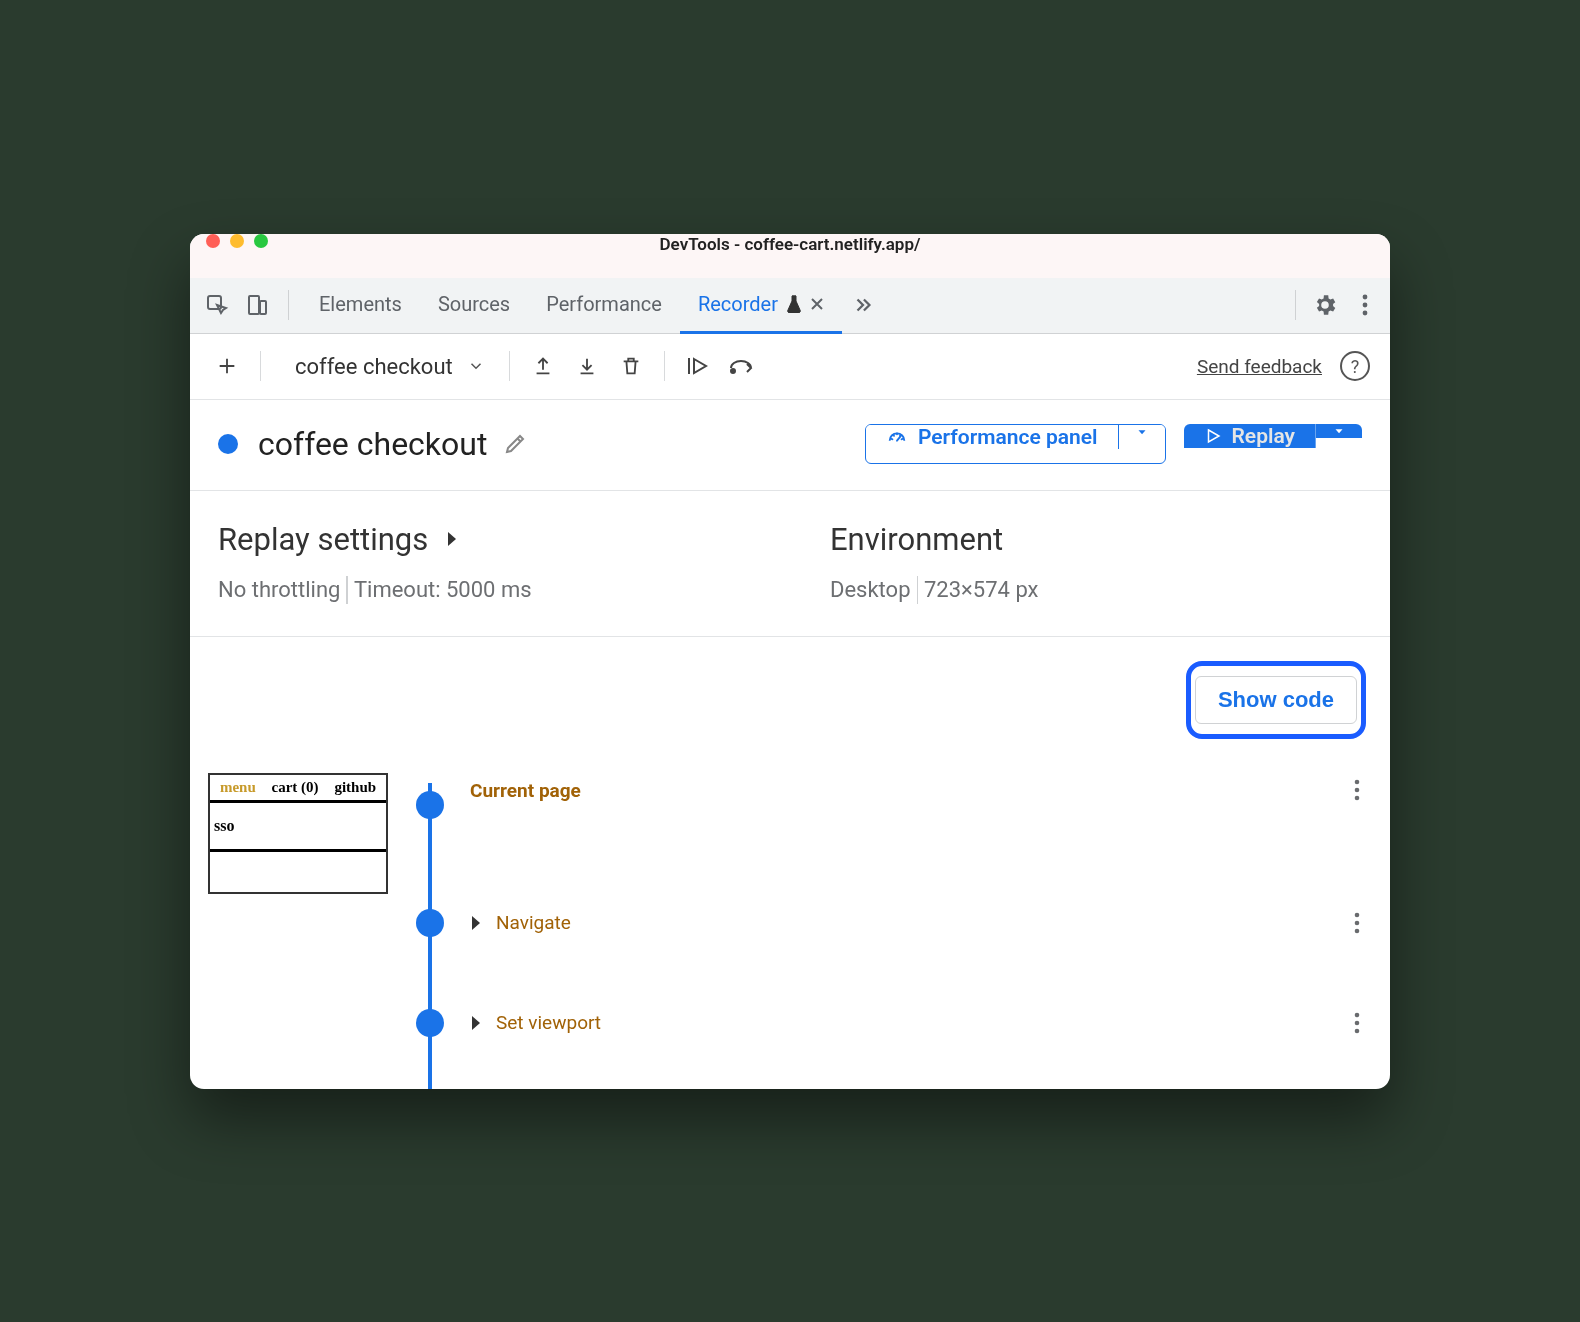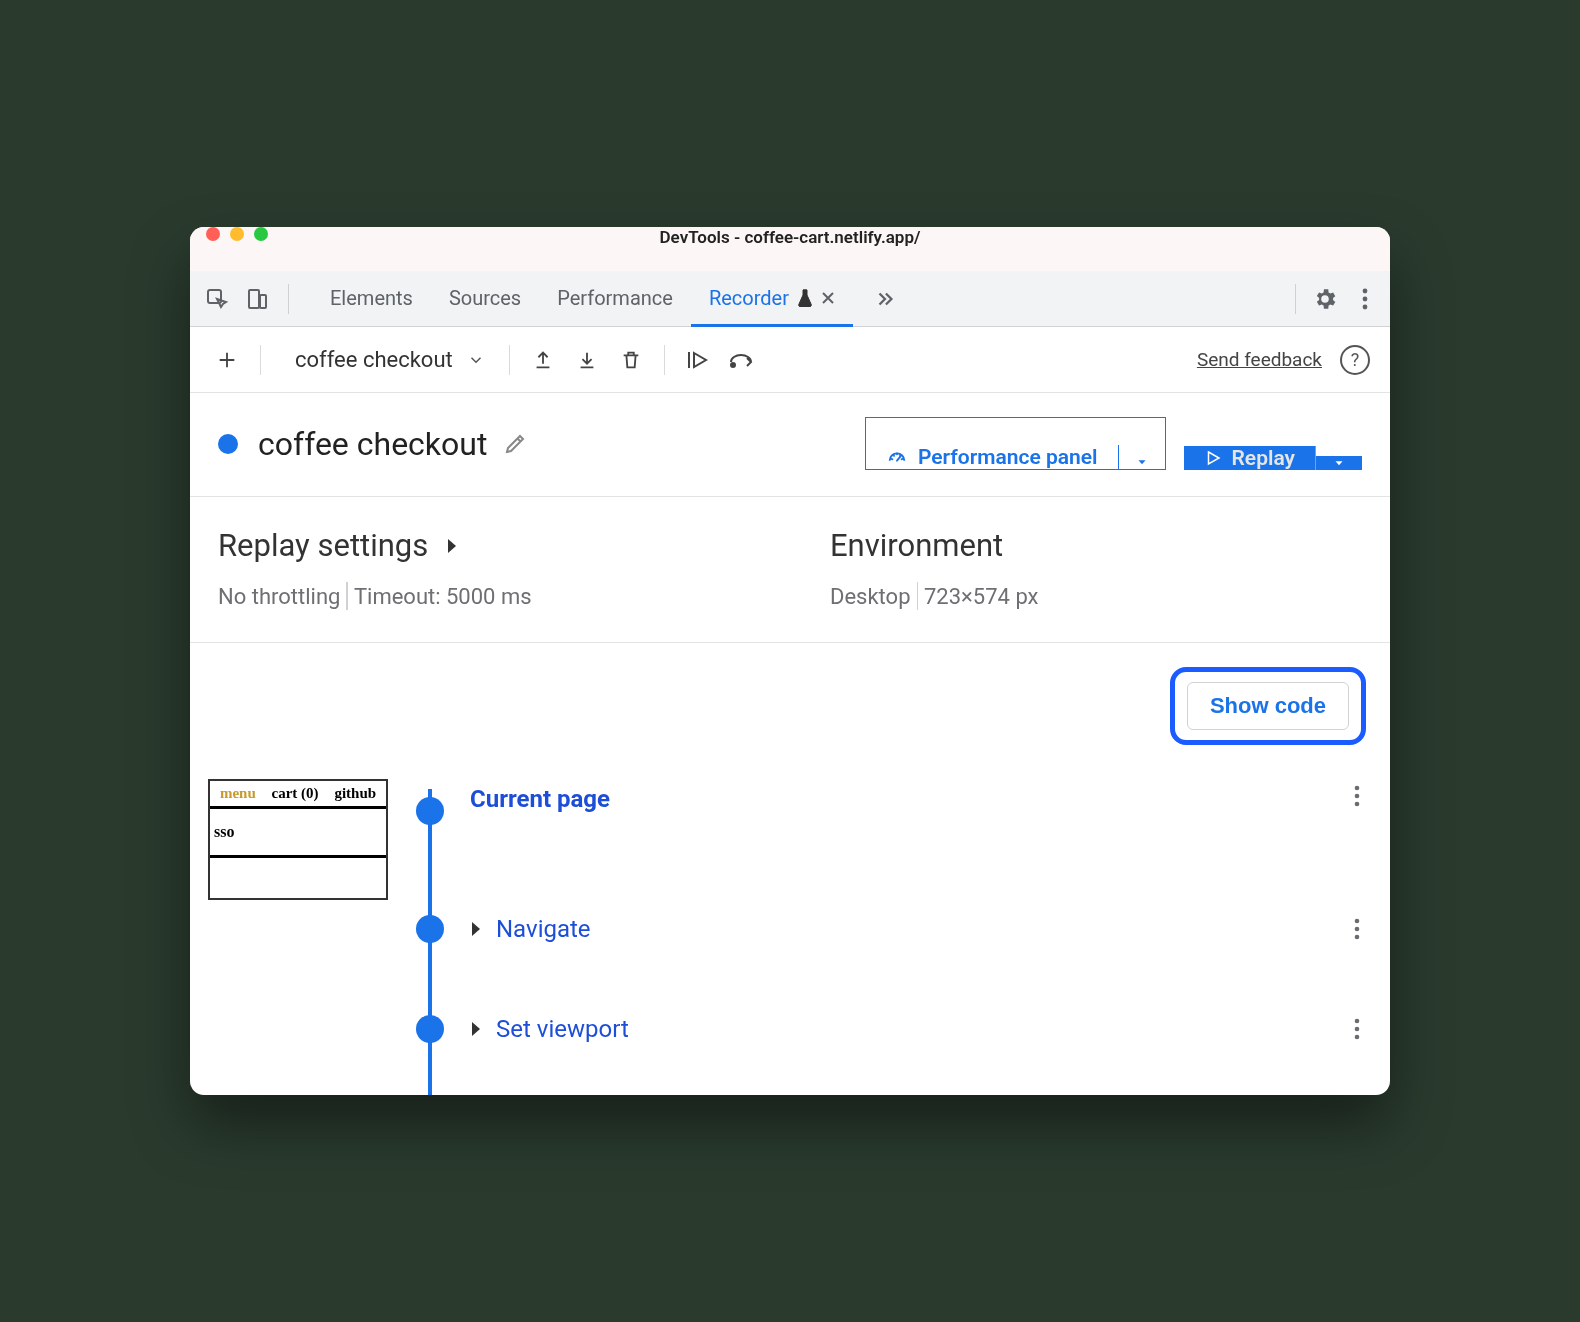--- a/index.html
+++ b/index.html
@@ -40,21 +40,20 @@
     color: #222;
     pointer-events: none;
   }
   .tabbar {
     height: 56px;
     background: #f1f3f4;
     border-bottom: 1px solid #d0d2d4;
     display: flex;
     align-items: center;
     padding: 0 8px 0 12px;
-    gap: 11px;
   }
   .tabbar-left { display:flex; align-items:center; gap: 10px; }
   .tabbar-icon { width: 30px; height: 30px; display:flex; align-items:center; justify-content:center; color:#5f6368; cursor:pointer; }
   .tabbar-sep { width:1px; height:30px; background:#cfd1d3; margin: 0 6px; }
   .tabs { display:flex; align-items:stretch; height:100%; margin-left: 6px; }
   .tab {
     display:flex; align-items:center; gap:8px;
     padding: 0 18px;
     font-size: 20px;
     color:#5f6368;
@@ -91,21 +90,21 @@
 
   .recording-header {
     padding: 24px 28px 26px;
     display:flex; align-items:center;
     border-bottom: 1px solid #e2e4e6;
   }
   .rec-dot { width:20px; height:20px; border-radius:50%; background:#1a73e8; margin-right:20px; }
   .rec-title { font-size:32px; color:#222; margin-right:16px; }
   .edit-pencil { color:#888; cursor:pointer; }
   .header-right { margin-left:auto; display:flex; gap:18px; }
-  .split-btn { display:flex; align-items:flex-end; border-radius:0; overflow:hidden; height:53px; }
+  .split-btn { display:flex; align-items:flex-start; border-radius:6px; overflow:hidden; height:40px; }
   .split-btn.outline { border:1.5px solid #1a73e8; }
   .split-btn.outline .main { background:#fff; color:#1a73e8; border-right:1.5px solid #1a73e8; }
   .split-btn.outline .caret { background:#fff; color:#1a73e8; }
   .split-btn.solid .main { background:#1a73e8; color:#e5e5e5; border-right:1px solid rgba(255,255,255,0.35); }
   .split-btn.solid .caret { background:#1a73e8; color:#fff; }
   .split-btn .main { display:flex; align-items:center; gap:10px; padding:0 20px; font-size:21px; font-weight:600; cursor:pointer; }
   .split-btn .caret { width:46px; display:flex; align-items:center; justify-content:center; cursor:pointer; }
 
   .settings-row {
     display:flex;
@@ -118,21 +117,21 @@
   .vsep { width:1.5px; height:28px; background:#cfd1d3; }
   .env-col { text-align:left; padding-left: 80px; }
 
   .showcode-row {
     display:flex; justify-content:flex-end;
     padding: 24px 24px 30px;
   }
   .showcode-wrap {
     border: 5px solid #1a5cff;
     border-radius: 16px;
-    padding: 10px 12px;
+    padding: 10px 4px;
   }
   .showcode-btn {
     border:1.5px solid #d0d2d4;
     border-radius:6px;
     padding: 10px 22px;
     font-size:22px;
     font-weight:600;
     color:#1a73e8;
     background:#fff;
     cursor:pointer;
@@ -171,21 +170,21 @@
     padding: 0 0 0 54px;
     height: 100px;
   }
   .step-dot {
     position:absolute; left:0; top:50%; transform:translate(0,-50%);
     width:28px; height:28px; border-radius:50%; background:#1a73e8;
   }
   .step.first .step-dot { top: 18px; transform:none; }
   .step.first { align-items:flex-start; padding-top: 6px; }
   .step-caret { margin-right: 14px; color:#444; }
-  .step-label { font-size:24px; color:#1d4ed8; }
+  .step-label { font-size:19px; color:#a16207; }
   .step.first .step-label { font-weight:700; }
   .step-kebab { margin-left:auto; color:#696b6e; cursor:pointer; padding-right:6px; }
 
   svg { display:block; }
 </style>
 </head>
 <body>
 
 <div class="window">
 

